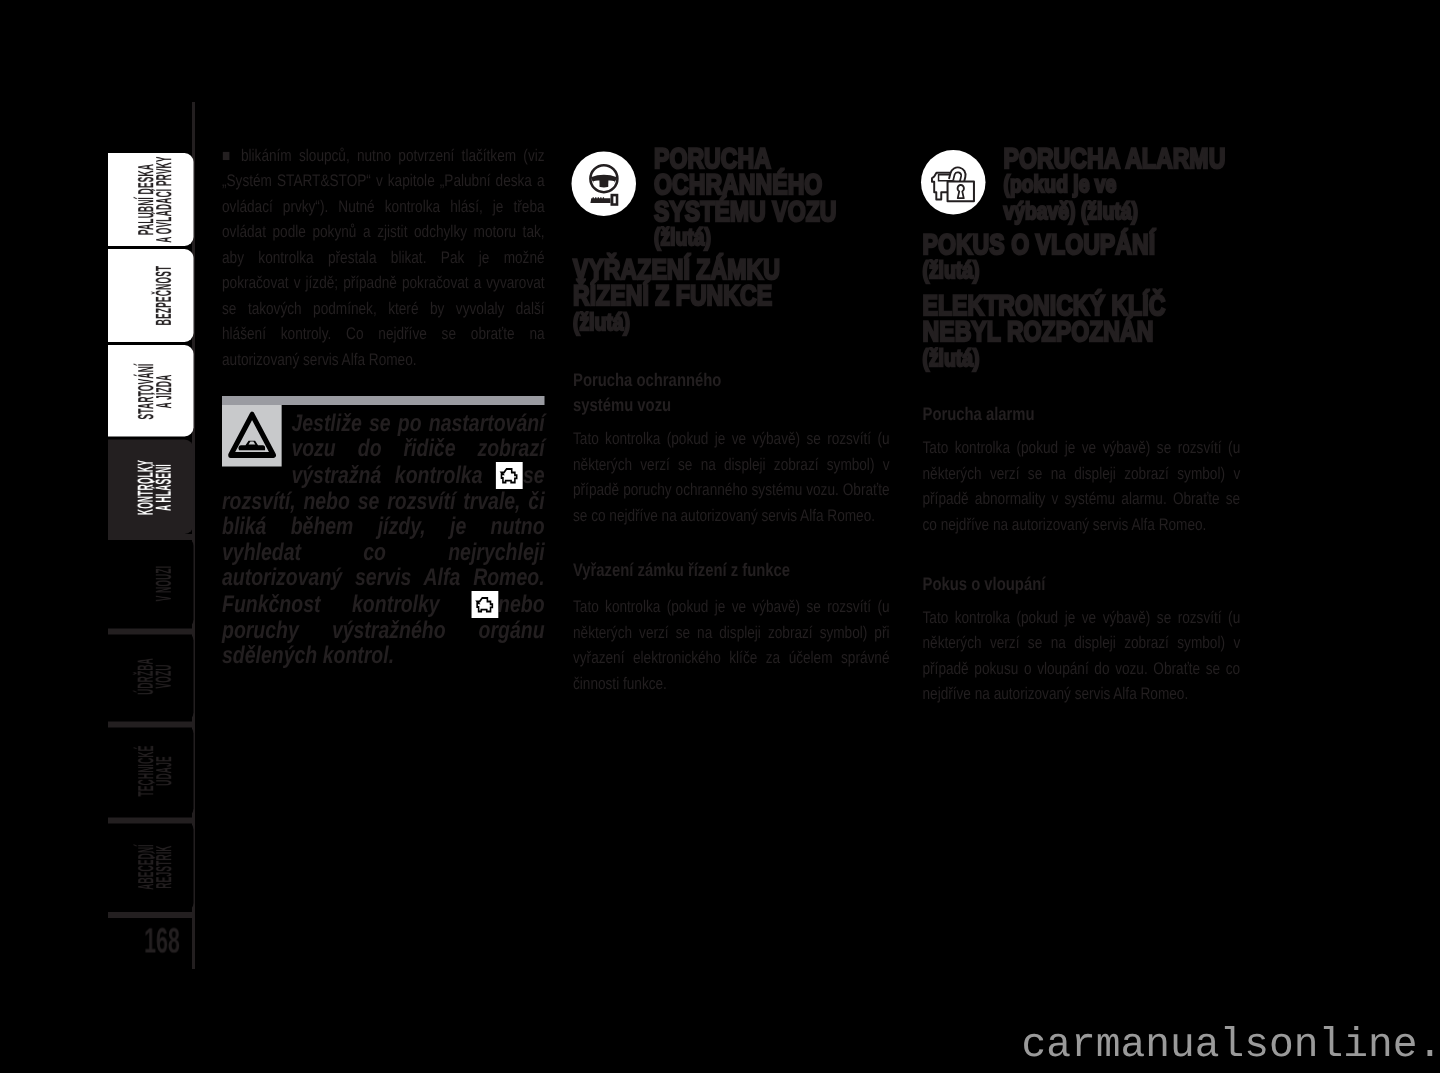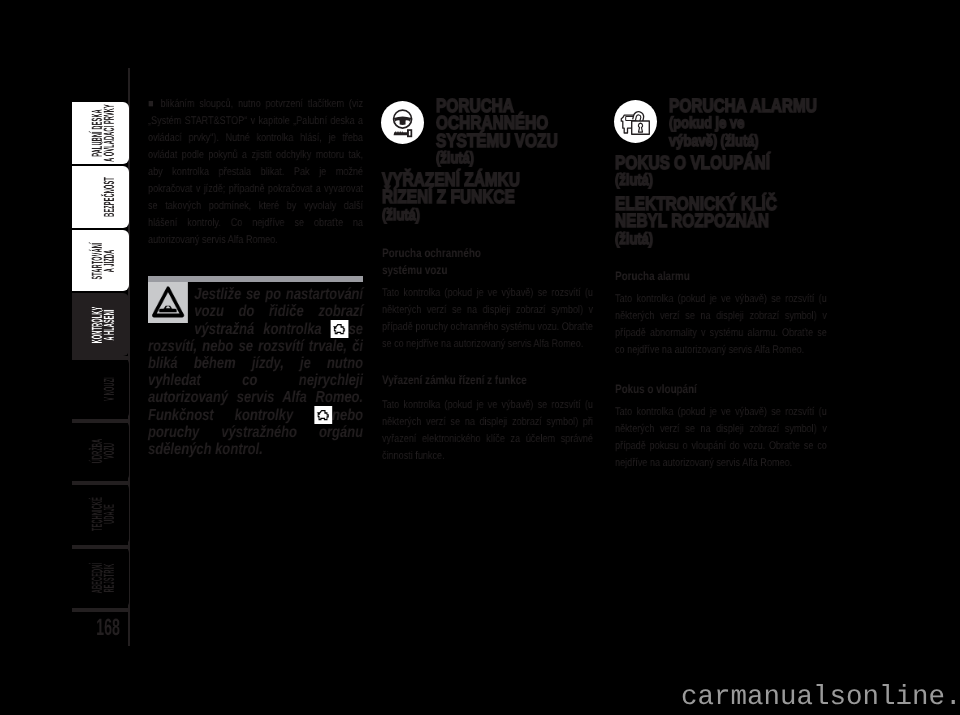--- a/index.html
+++ b/index.html
@@ -30,21 +30,21 @@
 
   
   .sq{position:absolute;transform:scaleX(.8115);transform-origin:0 0;will-change:transform;}
   .bodytxt{font-size:11.2px;line-height:17px;text-align:justify;color:#231f20;margin:0;}
   .sub{font-size:12.2px;font-weight:bold;line-height:17px;color:#231f20;margin:0;}
   .hdr{font-weight:bold;color:#231f20;margin:0;line-height:17.3px;font-size:19.0px;
        -webkit-text-stroke:1.6px #231f20;paint-order:stroke fill;}
   .hdr .small{font-size:15.9px;line-height:17.3px;}
 
   
-  #warn{position:absolute;left:148px;top:276px;width:215px;}
+  #warn{position:absolute;left:148px;top:264px;width:215px;}
   #warn .bar{height:6px;background:#9a9ba1;}
   #warn .inner{position:relative;width:265px;transform:scaleX(.8115);transform-origin:0 0;will-change:transform;
                padding-top:4px;}
   #warn .tri{float:left;width:49px;height:41px;background:#c8c9cb;margin:-4px 8px 0 0;
              display:flex;align-items:center;justify-content:center;}
   #warn p{font-size:16px;line-height:17px;font-style:italic;font-weight:bold;
           text-align:justify;margin:0;color:#231f20;}
   .sym{display:inline-block;width:22px;height:18px;background:#fff;vertical-align:-4px;
        position:relative;font-style:normal;}
   .sym svg{position:absolute;left:2px;top:2px;}

